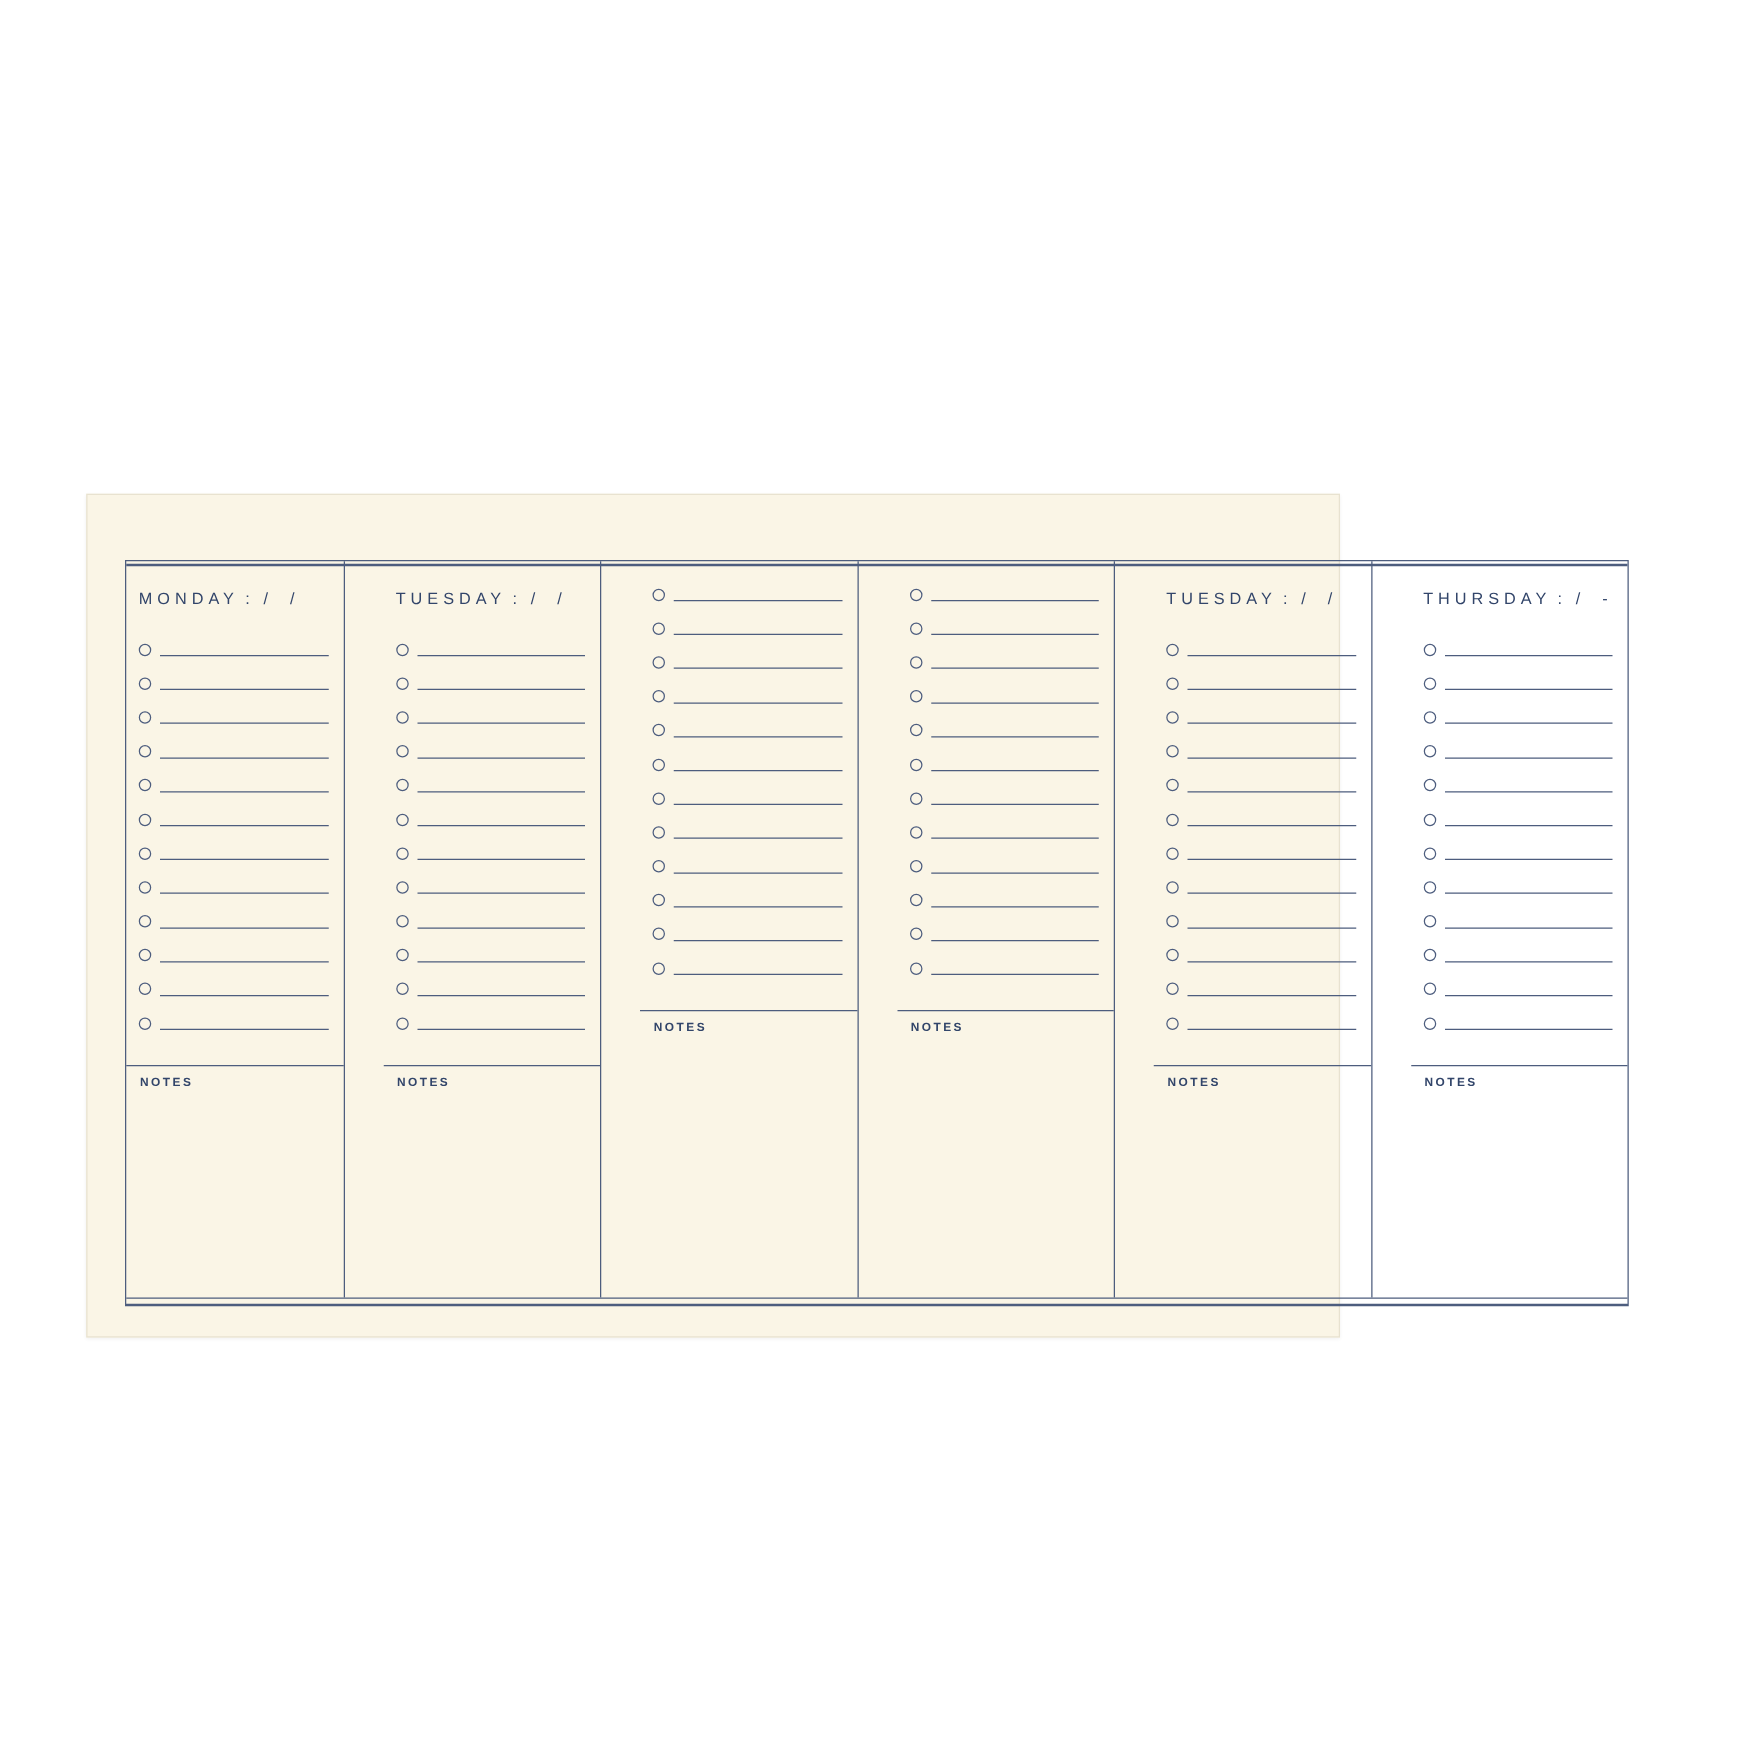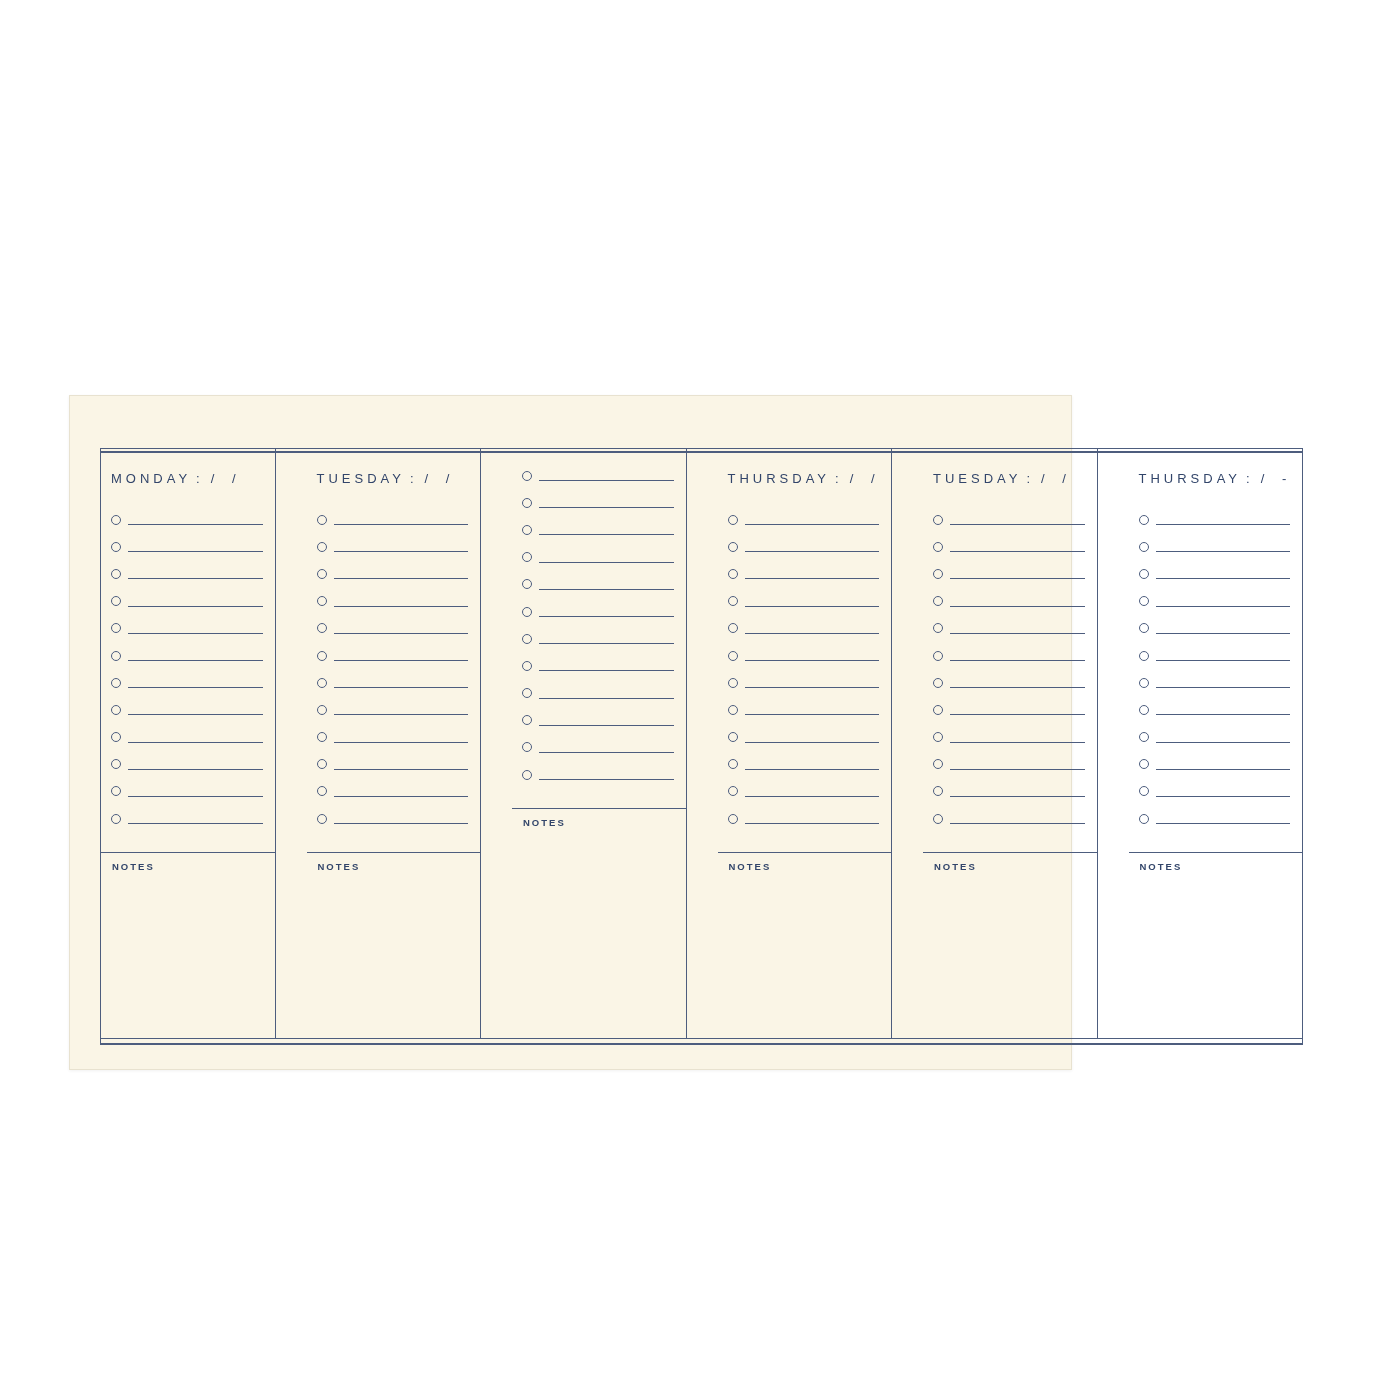--- a/index.html
+++ b/index.html
@@ -315,23 +315,20 @@
     <span class="task-line"></span>
   </li>
 </ul>
     <div class="notes">
       <span class="notes-label">NOTES</span>
       <div class="notes-area"></div>
     </div>
   </section>
 
   <section class="col">
-    <header class="col-head">
-      <span class="day-label">THURSDAY</span><span class="day-sep">:</span><span class="day-mask">/ /</span>
-    </header>
     <ul class="tasks">
   <li class="task-row">
     <span class="task-circle"></span>
     <span class="task-line"></span>
   </li>
 
   <li class="task-row">
     <span class="task-circle"></span>
     <span class="task-line"></span>
   </li>

